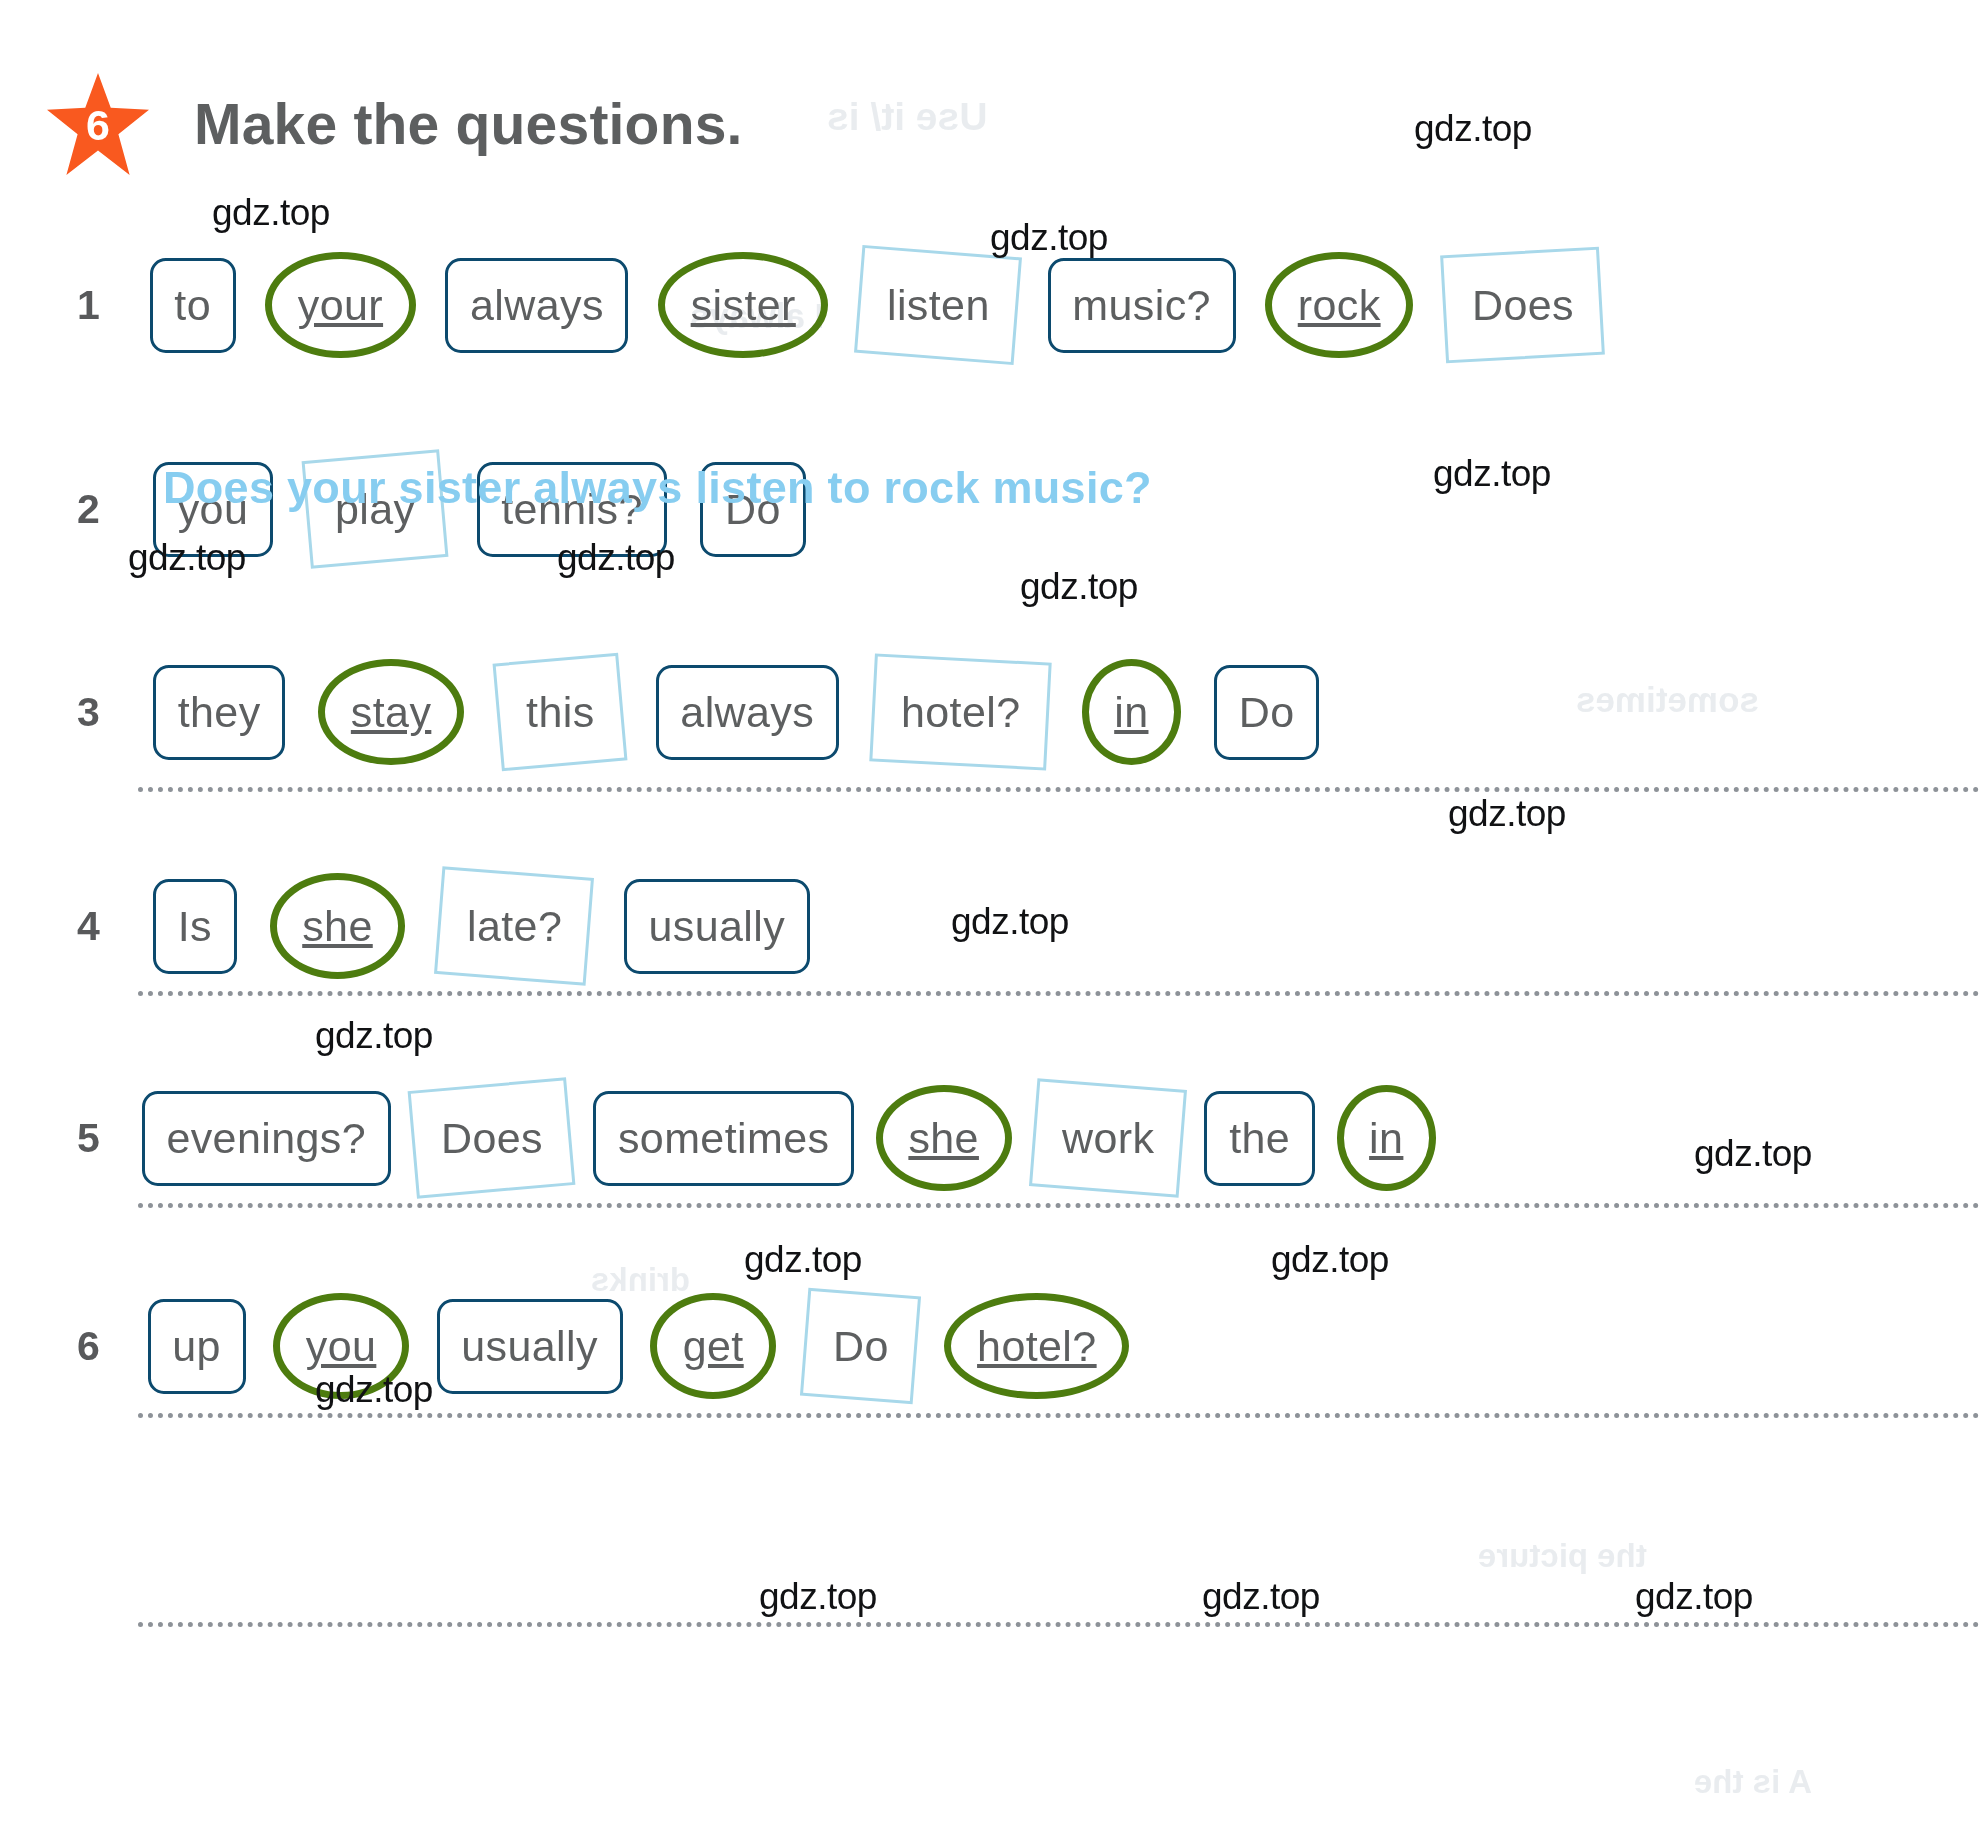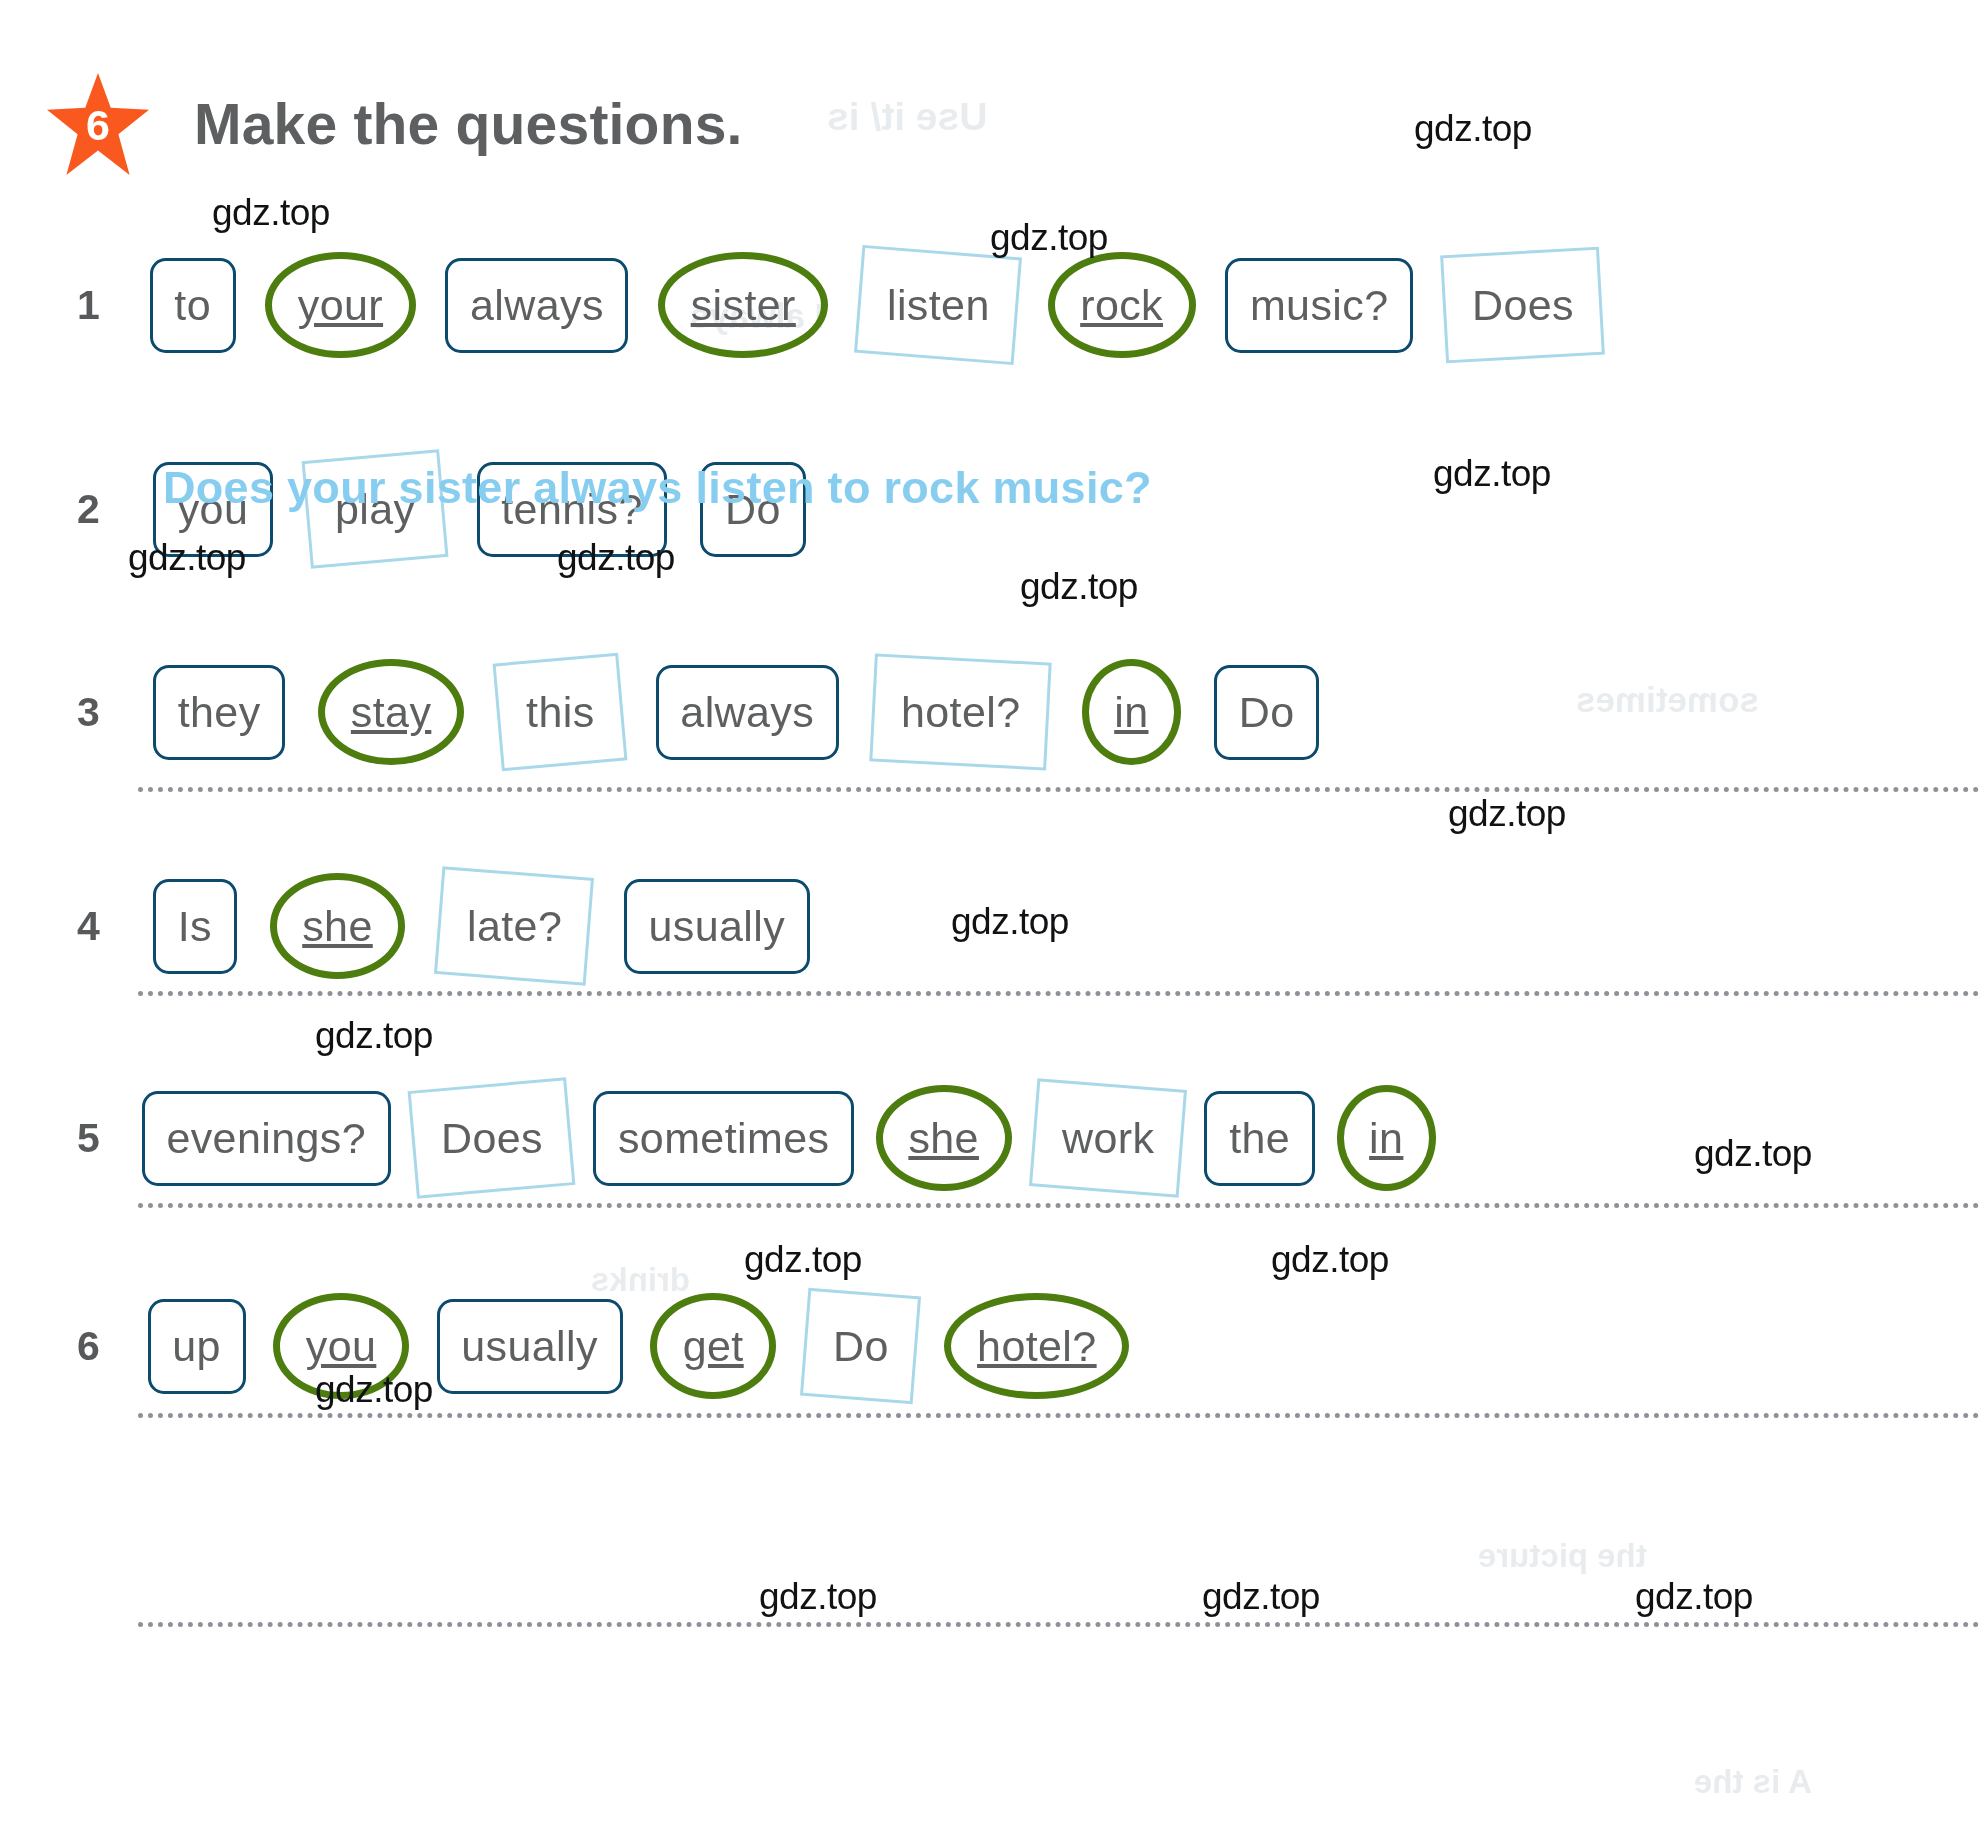--- a/index.html
+++ b/index.html
@@ -187,25 +187,25 @@
       </div>
       <div class="chip rect">
         <span class="chip-label">always</span>
       </div>
       <div class="chip circle">
         <span class="chip-label">sister</span>
       </div>
       <div class="chip tilt cw">
         <span class="chip-label">listen</span>
       </div>
+      <div class="chip rect">
+        <span class="chip-label">music?</span>
+      </div>
       <div class="chip circle">
         <span class="chip-label">rock</span>
-      </div>
-      <div class="chip rect">
-        <span class="chip-label">music?</span>
       </div>
       <div class="chip tilt ccw2">
         <span class="chip-label">Does</span>
       </div>
     </div>
     <div class="row" style="left: 77px; top: 455px; gap: 33px;">
       <div class="row-num">2</div>
       <div class="chip rect">
         <span class="chip-label">you</span>
       </div>

